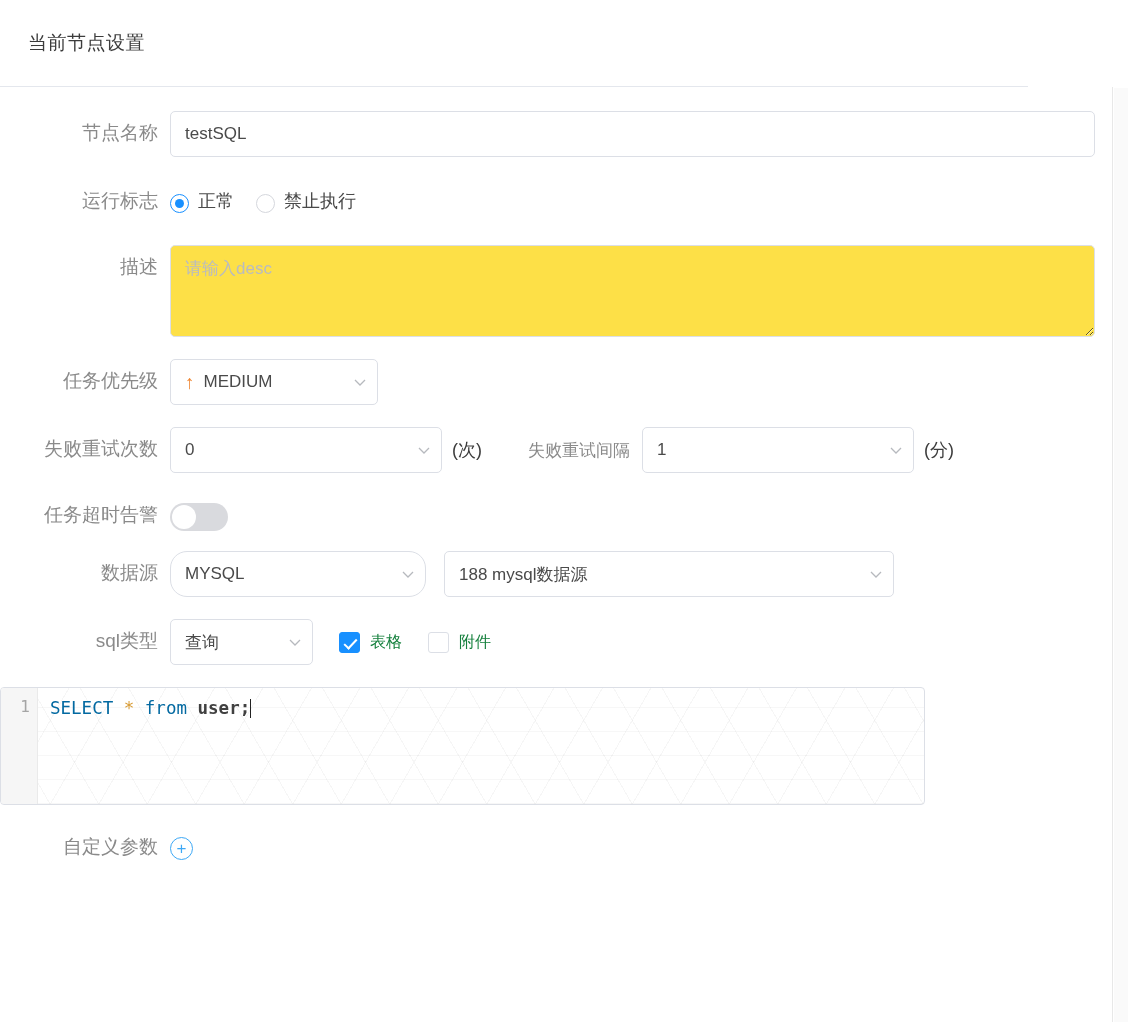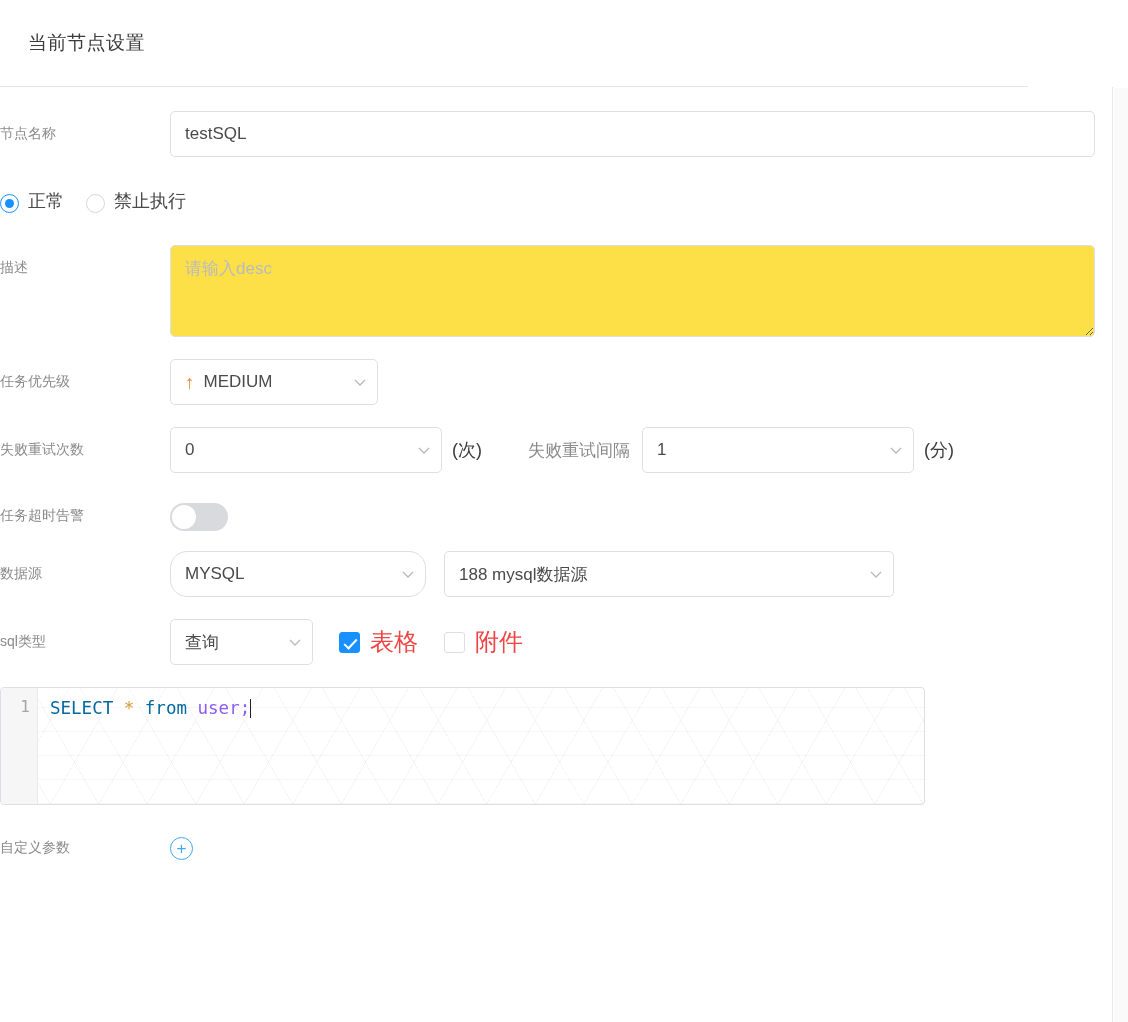--- a/index.html
+++ b/index.html
@@ -47,22 +47,23 @@
   
   .row {
     display: flex;
     align-items: flex-start;
     margin-bottom: 22px;
     padding-left: 0;
   }
   .label {
     width: 170px;
     flex: 0 0 170px;
+    text-align: right;
     padding-right: 12px;
-    font-size: 14px;
+    font-size: 19px;
     color: #8a8a8a;
     line-height: 44px;
     white-space: nowrap;
   }
   .field { flex: 1 1 auto; display: flex; align-items: center; flex-wrap: wrap; }
 
   
   .input-text {
     height: 46px;
     width: 925px;
@@ -177,21 +178,21 @@
     margin-right: 10px; position: relative;
   }
   .cb-box.checked { background: #1890ff; border-color: #1890ff; }
   .cb-box.checked::after {
     content: "";
     position: absolute; left: 7px; top: 3px;
     width: 5px; height: 11px;
     border: solid #fff; border-width: 0 2px 2px 0;
     transform: rotate(43deg);
   }
-  .cb-label { font-size: 24px; color: #ef4444; }
+  .cb-label { font-size: 16px; color: #15803d; }
 
   
   .editor {
     width: 925px;
     height: 118px;
     border: 1px solid #dcdfe6;
     border-radius: 4px;
     display: flex;
     overflow: hidden;
     background: #fff;
@@ -220,21 +221,21 @@
     flex: 1 1 auto;
     padding: 9px 0 0 12px;
     font-family: "DejaVu Sans Mono", "Liberation Mono", monospace;
     font-size: 17.5px;
     line-height: 22px;
     position: relative; z-index: 2;
     white-space: pre;
   }
   .tok-kw  { color: #0369a1; }
   .tok-op  { color: #d79a33; }
-  .tok-id  { color: #8b5cf6; }
+  .tok-id  { color: #404040; font-weight: bold; }
   .caretbar {
     display: inline-block;
     width: 1px; height: 19px;
     background: #222;
     vertical-align: -4px;
   }
 
   
   .add-circle {
     width: 23px; height: 23px;
@@ -264,20 +265,21 @@
   <div class="panel">
 
     <div class="row">
       <div class="label">节点名称</div>
       <div class="field">
         <input class="input-text" type="text" value="testSQL" style="">
       </div>
     </div>
 
     <div class="row">
+      <div class="label">运行标志</div>
       <div class="field">
         <div class="radio-group">
           <div class="radio-item">
             <span class="radio-dot checked"></span>
             <span class="radio-label">正常</span>
           </div>
           <div class="radio-item">
             <span class="radio-dot"></span>
             <span class="radio-label">禁止执行</span>
           </div>

